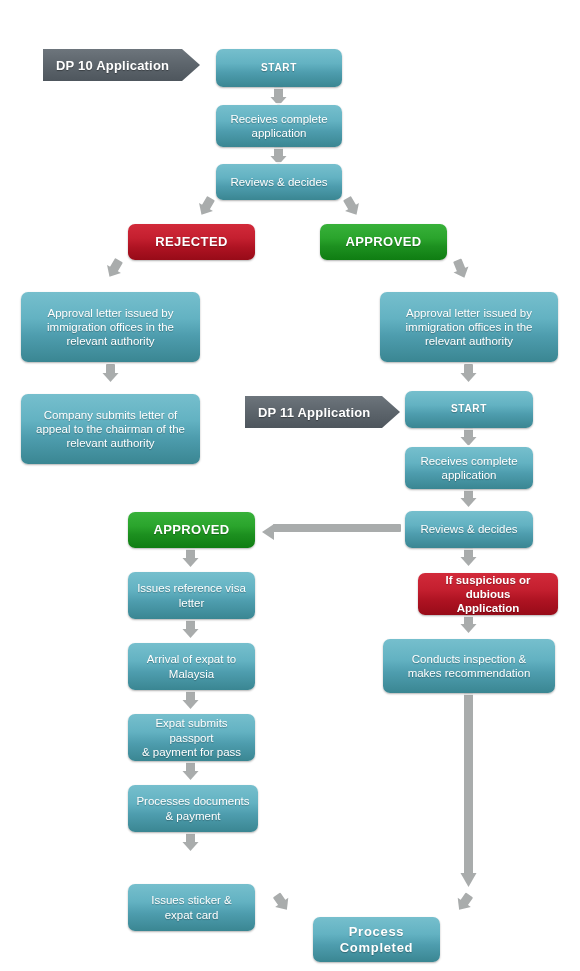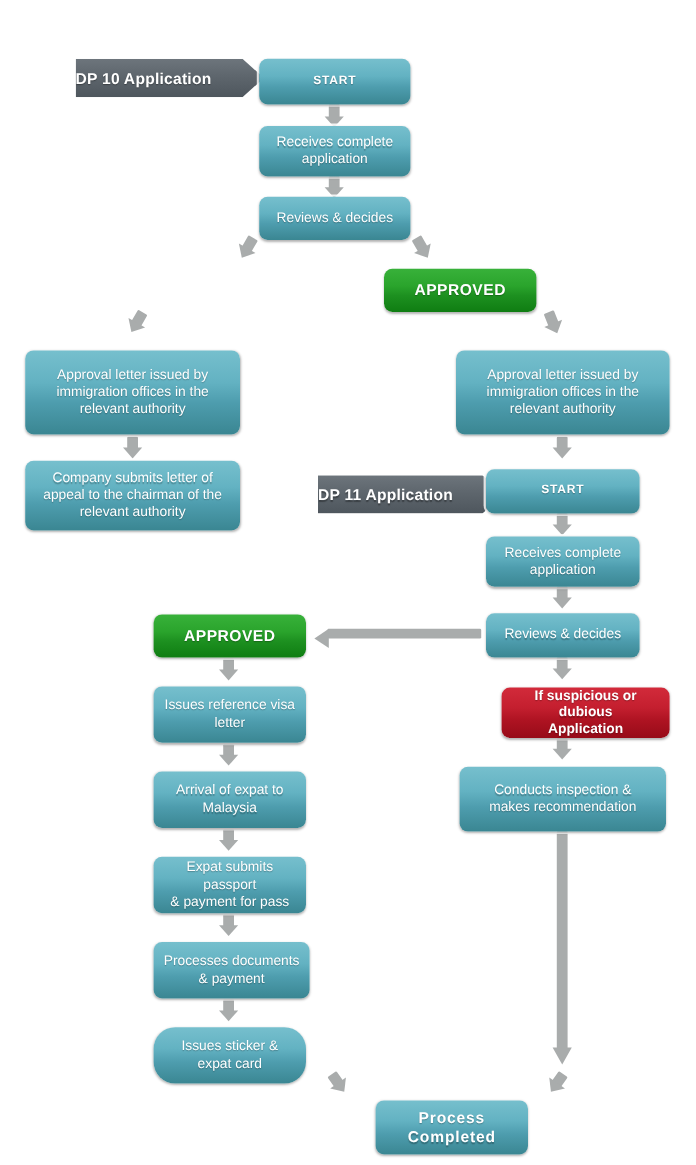--- a/index.html
+++ b/index.html
@@ -68,25 +68,25 @@
   
   .banner {
     position: absolute;
     box-sizing: border-box;
     background: linear-gradient(to bottom, #6d757c 0%, #5e666d 45%, #4e565d 100%);
     color: #ffffff;
     font-size: 13px;
     font-weight: bold;
     display: flex;
     align-items: center;
+    padding-left: 13px;
     letter-spacing: 0.2px;
     text-shadow: 0 1px 1px rgba(0,0,0,0.35);
     clip-path: polygon(0 0, calc(100% - 18px) 0, 100% 50%, calc(100% - 18px) 100%, 0 100%);
     filter: drop-shadow(0 1px 1px rgba(0,0,0,0.28));
-    margin-left: 20px;
   }
 
   
   #arrows {
     position: absolute;
     left: 0; top: 0;
     width: 580px; height: 971px;
     pointer-events: none;
   }
 </style>
@@ -224,30 +224,33 @@
   </div>
 
   <div class="node teal" style="left:216px; top:105px; width:126px; height:42px;">
     <span class="lbl">Receives complete<br>application</span>
   </div>
 
   <div class="node teal" style="left:216px; top:164px; width:126px; height:36px;">
     <span class="lbl">Reviews &amp; decides</span>
   </div>
 
+  <div class="node red" style="left:128px; top:224px; width:127px; height:36px;">
+    <span class="lbl">REJECTED</span>
+  </div>
 
   <div class="node green" style="left:320px; top:224px; width:127px; height:36px;">
     <span class="lbl">APPROVED</span>
   </div>
 
   <div class="node teal" style="left:21px; top:292px; width:179px; height:70px;">
     <span class="lbl">Approval letter issued by<br>immigration offices in the<br>relevant authority</span>
   </div>
 
-  <div class="node teal" style="left:21px; top:384px; width:179px; height:58px;">
+  <div class="node teal" style="left:21px; top:394px; width:179px; height:70px;">
     <span class="lbl">Company submits letter of<br>appeal to the chairman of the<br>relevant authority</span>
   </div>
 
   <div class="node teal" style="left:380px; top:292px; width:178px; height:70px;">
     <span class="lbl">Approval letter issued by<br>immigration offices in the<br>relevant authority</span>
   </div>
 
   <div class="node teal-strong" style="left:405px; top:391px; width:128px; height:37px;">
     <span class="lbl">START</span>
   </div>
@@ -281,21 +284,21 @@
   </div>
 
   <div class="node teal" style="left:128px; top:714px; width:127px; height:47px;">
     <span class="lbl">Expat submits passport<br>&amp; payment for pass</span>
   </div>
 
   <div class="node teal" style="left:128px; top:785px; width:130px; height:47px;">
     <span class="lbl">Processes documents<br>&amp; payment</span>
   </div>
 
-  <div class="node teal" style="left:128px; top:856px; width:127px; height:47px;border-radius:18px;">
+  <div class="node teal" style="left:128px; top:884px; width:127px; height:47px;">
     <span class="lbl">Issues sticker &amp;<br>expat card</span>
   </div>
 
   <div class="node teal-strong" style="left:313px; top:917px; width:127px; height:45px; font-size:13px;">
     <span class="lbl">Process<br>Completed</span>
   </div>
 
 </div>
 
 </body></html>

